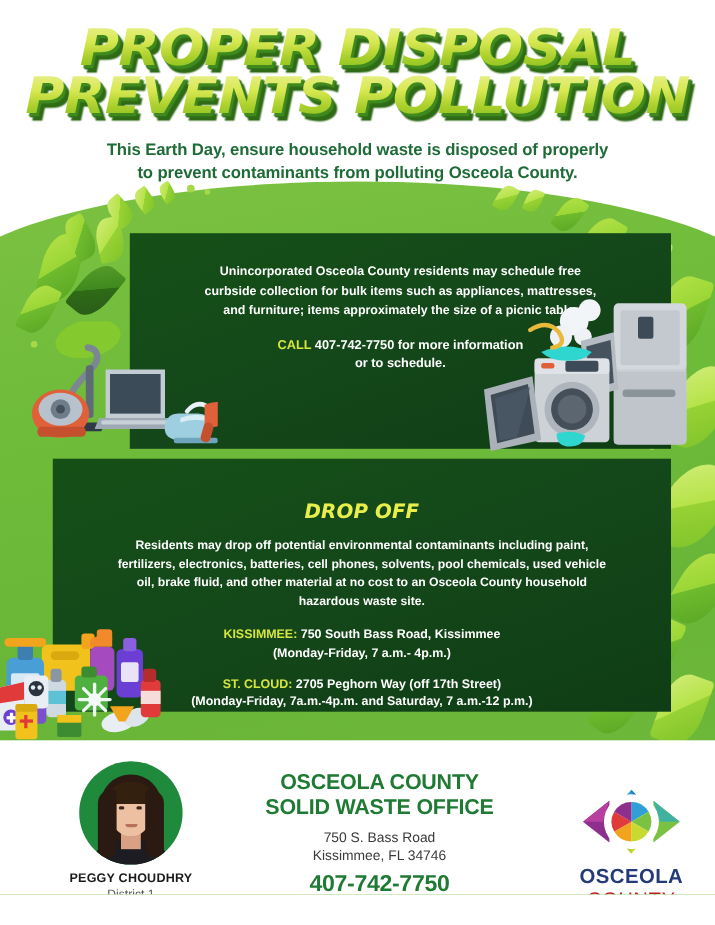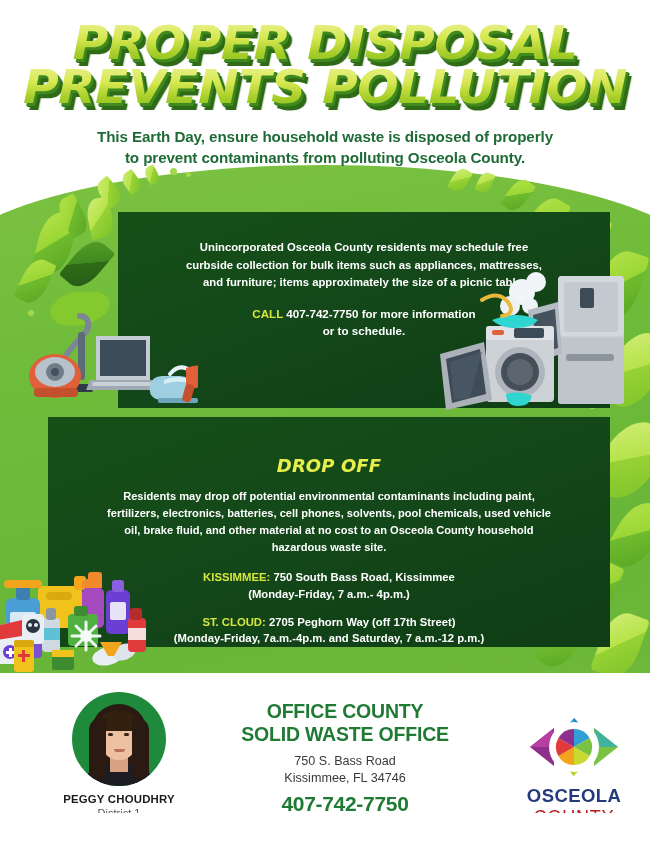--- a/index.html
+++ b/index.html
@@ -615,21 +615,21 @@
         <div class="eye l"></div>
         <div class="eye r"></div>
         <div class="mouth"></div>
       </div>
       <div class="avatar-name">PEGGY CHOUDHRY</div>
       <div class="avatar-role">District 1 Commissioner</div>
     </div>
 
     <div class="contact">
       <div class="contact-org">
-        <span>OFFICE COUNTY</span><br>
+        <span>OSCEOLA COUNTY</span><br>
         <span>SOLID WASTE OFFICE</span>
       </div>
       <div class="contact-addr">
         <span>750 S. Bass Road</span><br>
         <span>Kissimmee, FL 34746</span>
       </div>
       <div class="contact-phone">407-742-7750</div>
     </div>
 
     <div class="county-logo">

